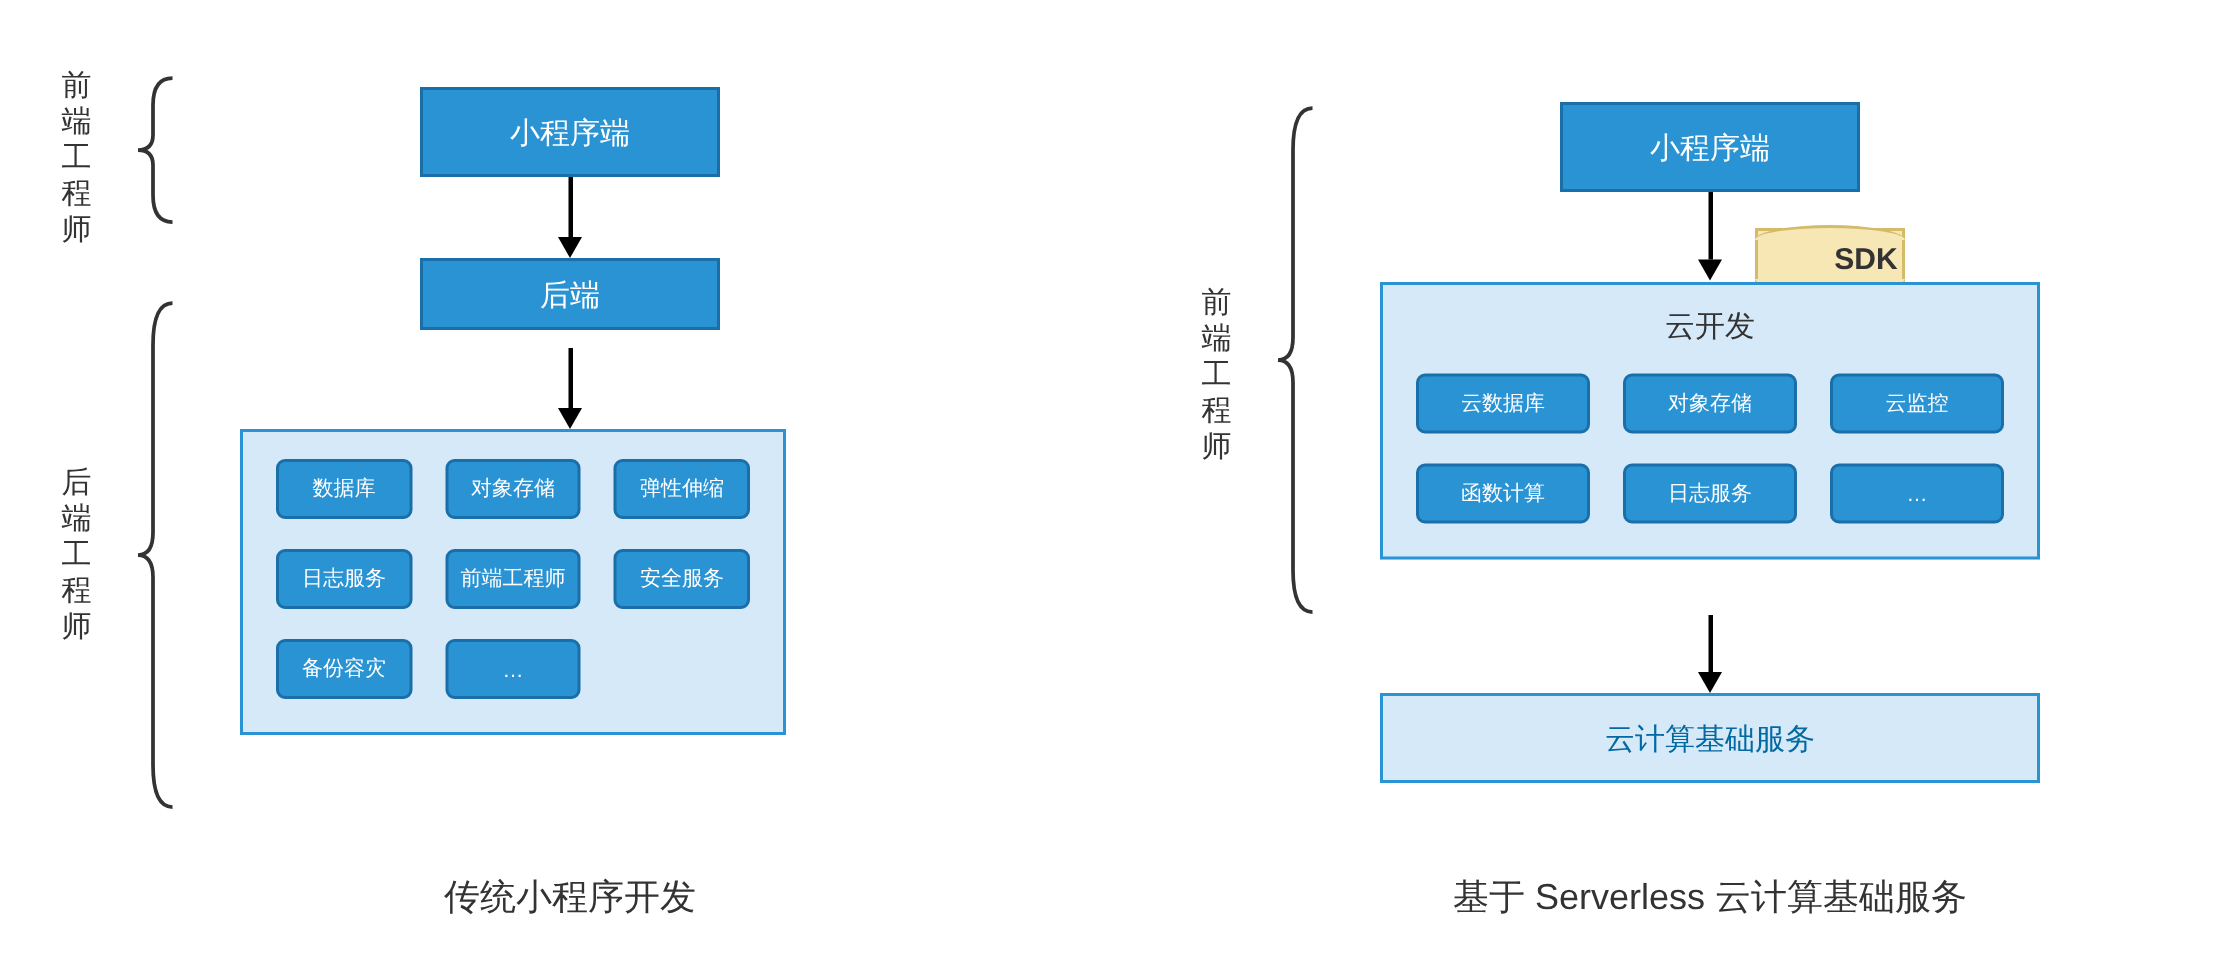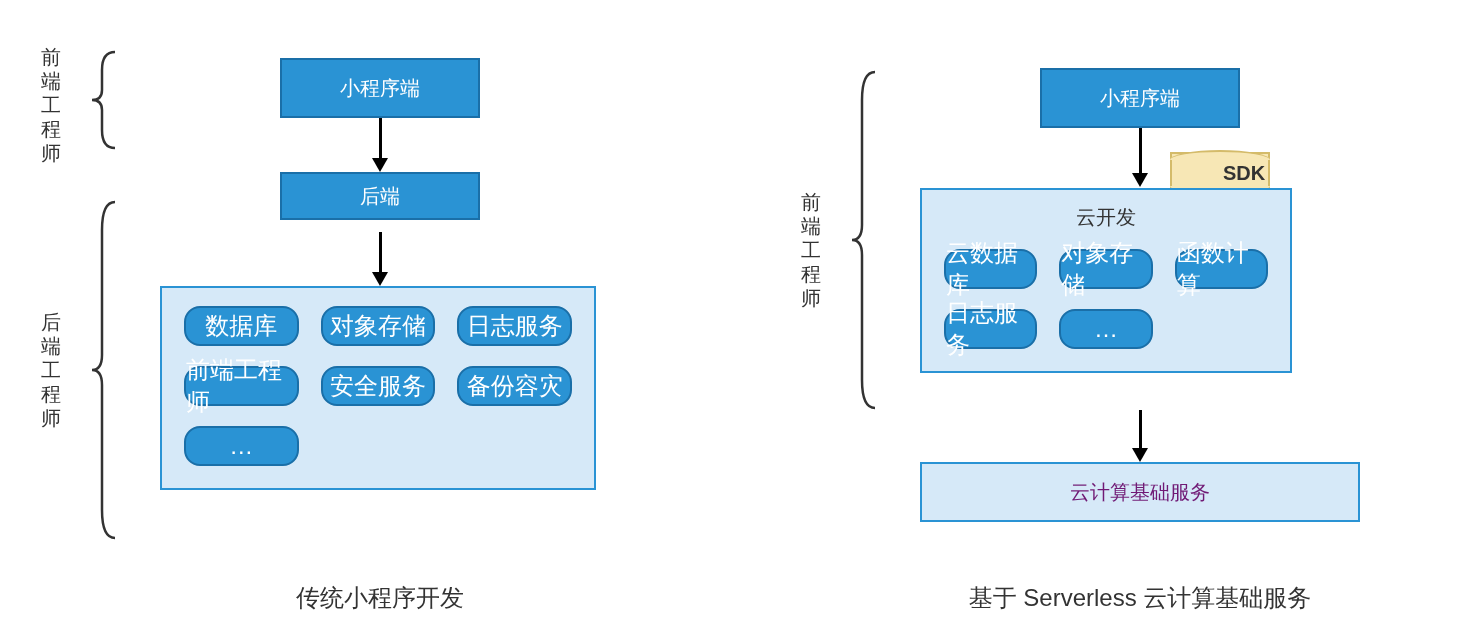--- a/index.html
+++ b/index.html
@@ -50,26 +50,26 @@
 .box-light-title {
   color: #333;
   font-size: 20px;
   text-align: center;
   padding: 14px 0 12px;
 }
 .chip {
   background: #2a93d4;
   border: 2px solid #1a6fa8;
   color: #fff;
-  font-size: 24px;
+  font-size: 14px;
   display: flex;
   align-items: center;
   justify-content: center;
   height: 40px;
-  border-radius: 16px;
+  border-radius: 6px;
 }
 .chips {
   display: grid;
   grid-template-columns: repeat(3, 1fr);
   gap: 20px 22px;
   padding: 18px 22px 22px;
 }
 .arrow {
   position: absolute;
   left: 50%;
@@ -123,21 +123,21 @@
 .caption {
   position: absolute;
   font-size: 24px;
   color: #333;
   text-align: center;
 }
 .box-outline {
   position: absolute;
   background: #d6e9f8;
   border: 2px solid #2a93d4;
-  color: #701a75;
+  color: #0369a1;
   font-size: 20px;
   display: flex;
   align-items: center;
   justify-content: center;
 }
 </style>
 </head>
 <body>
 
 <div class="col col-left">
@@ -163,24 +163,25 @@
       <div class="arrow-head"></div>
   </div>
 
   <div class="box-solid" style="left:240px; top:142px; width:200px; height:48px;">后端</div>
 
   <div class="arrow" style="left:340px; top:202px;">
     <div class="arrow-line" style="height:40px;"></div>
       <div class="arrow-head"></div>
   </div>
 
-  <div class="box-light" style="left:120px; top:256px; width:436px;">
+  <div class="box-light" style="left:120px; top:256px; width:364px;">
     <div class="chips" id="left-chips">
         <div class="chip">数据库</div>
         <div class="chip">对象存储</div>
+        <div class="chip">弹性伸缩</div>
         <div class="chip">日志服务</div>
         <div class="chip">前端工程师</div>
         <div class="chip">安全服务</div>
         <div class="chip">备份容灾</div>
         <div class="chip">…</div>
       </div>
   </div>
 
   <div class="caption" style="left:120px; top:552px; width:440px;">传统小程序开发</div>
 </div>
@@ -196,25 +197,26 @@
 
   <div class="box-solid" style="left:240px; top:38px; width:200px; height:60px;">小程序端</div>
 
   <div class="arrow" style="left:340px; top:98px;">
     <div class="arrow-line" style="height:45px;"></div>
       <div class="arrow-head"></div>
   </div>
 
   <div class="sdk-callout" style="left:370px; top:122px;padding-left:48px;">SDK</div>
 
-  <div class="box-light" style="left:120px; top:158px; width:372px;">
+  <div class="box-light" style="left:120px; top:158px; width:440px;">
     <div class="box-light-title">云开发</div>
     <div class="chips" style="padding-top:6px;" id="right-chips">
         <div class="chip">云数据库</div>
         <div class="chip">对象存储</div>
+        <div class="chip">云监控</div>
         <div class="chip">函数计算</div>
         <div class="chip">日志服务</div>
         <div class="chip">…</div>
       </div>
   </div>
 
   <div class="arrow" style="left:340px; top:380px;">
     <div class="arrow-line" style="height:38px;"></div>
       <div class="arrow-head"></div>
   </div>

